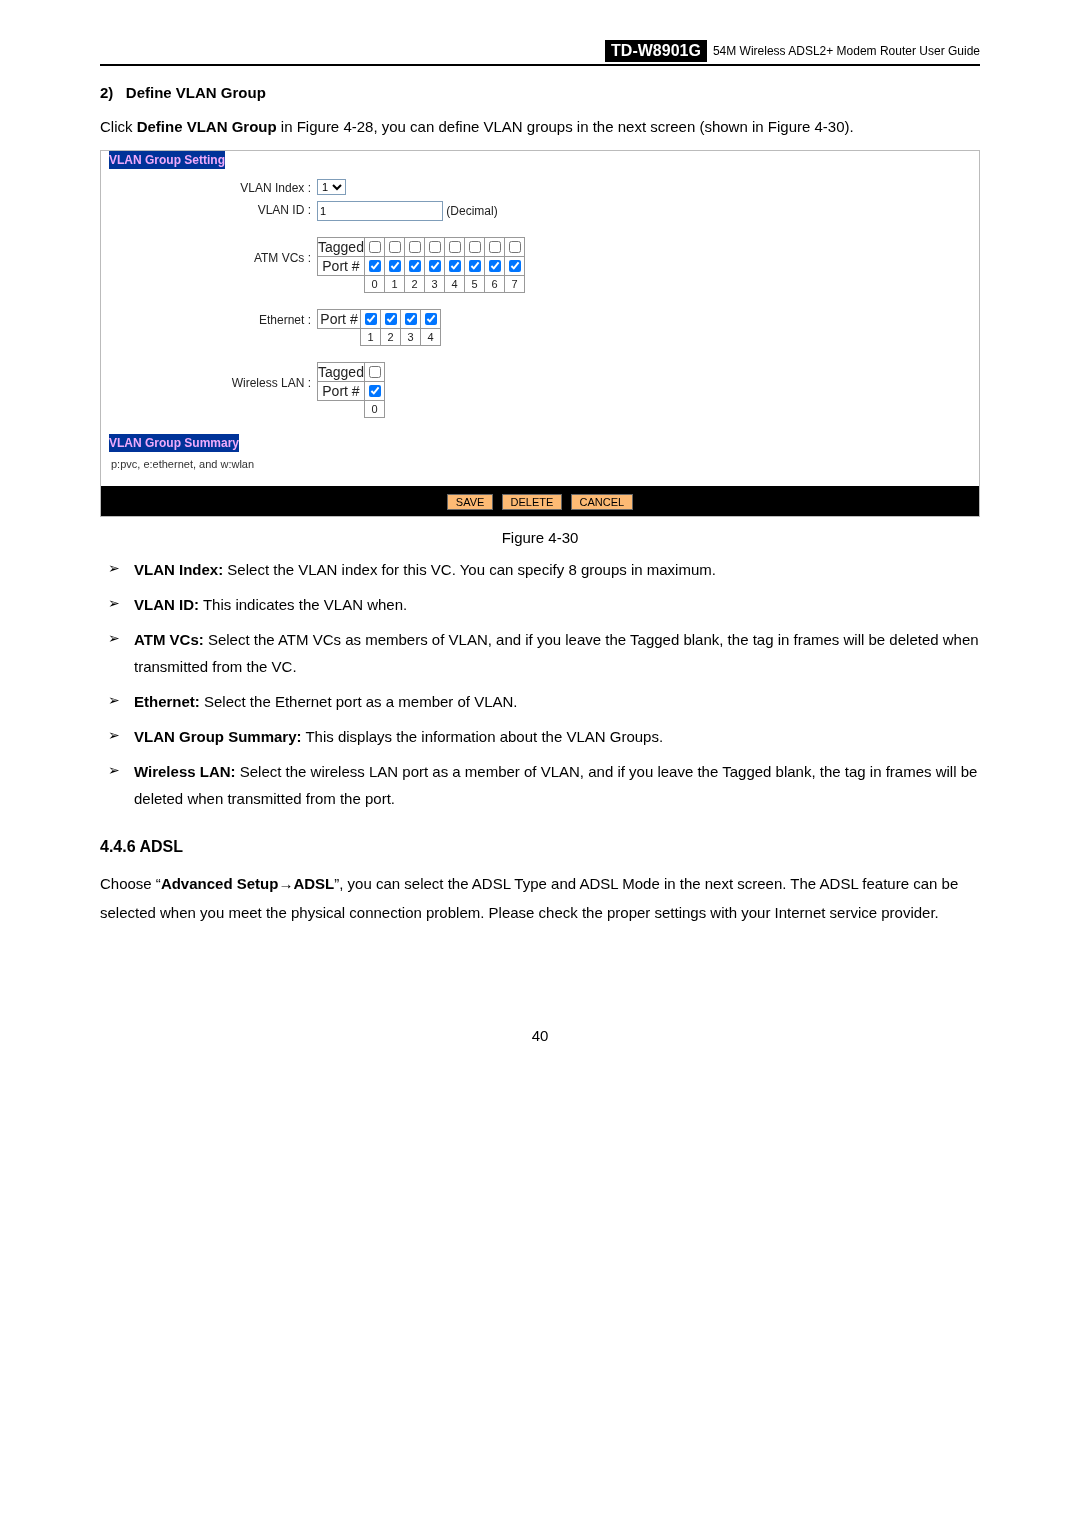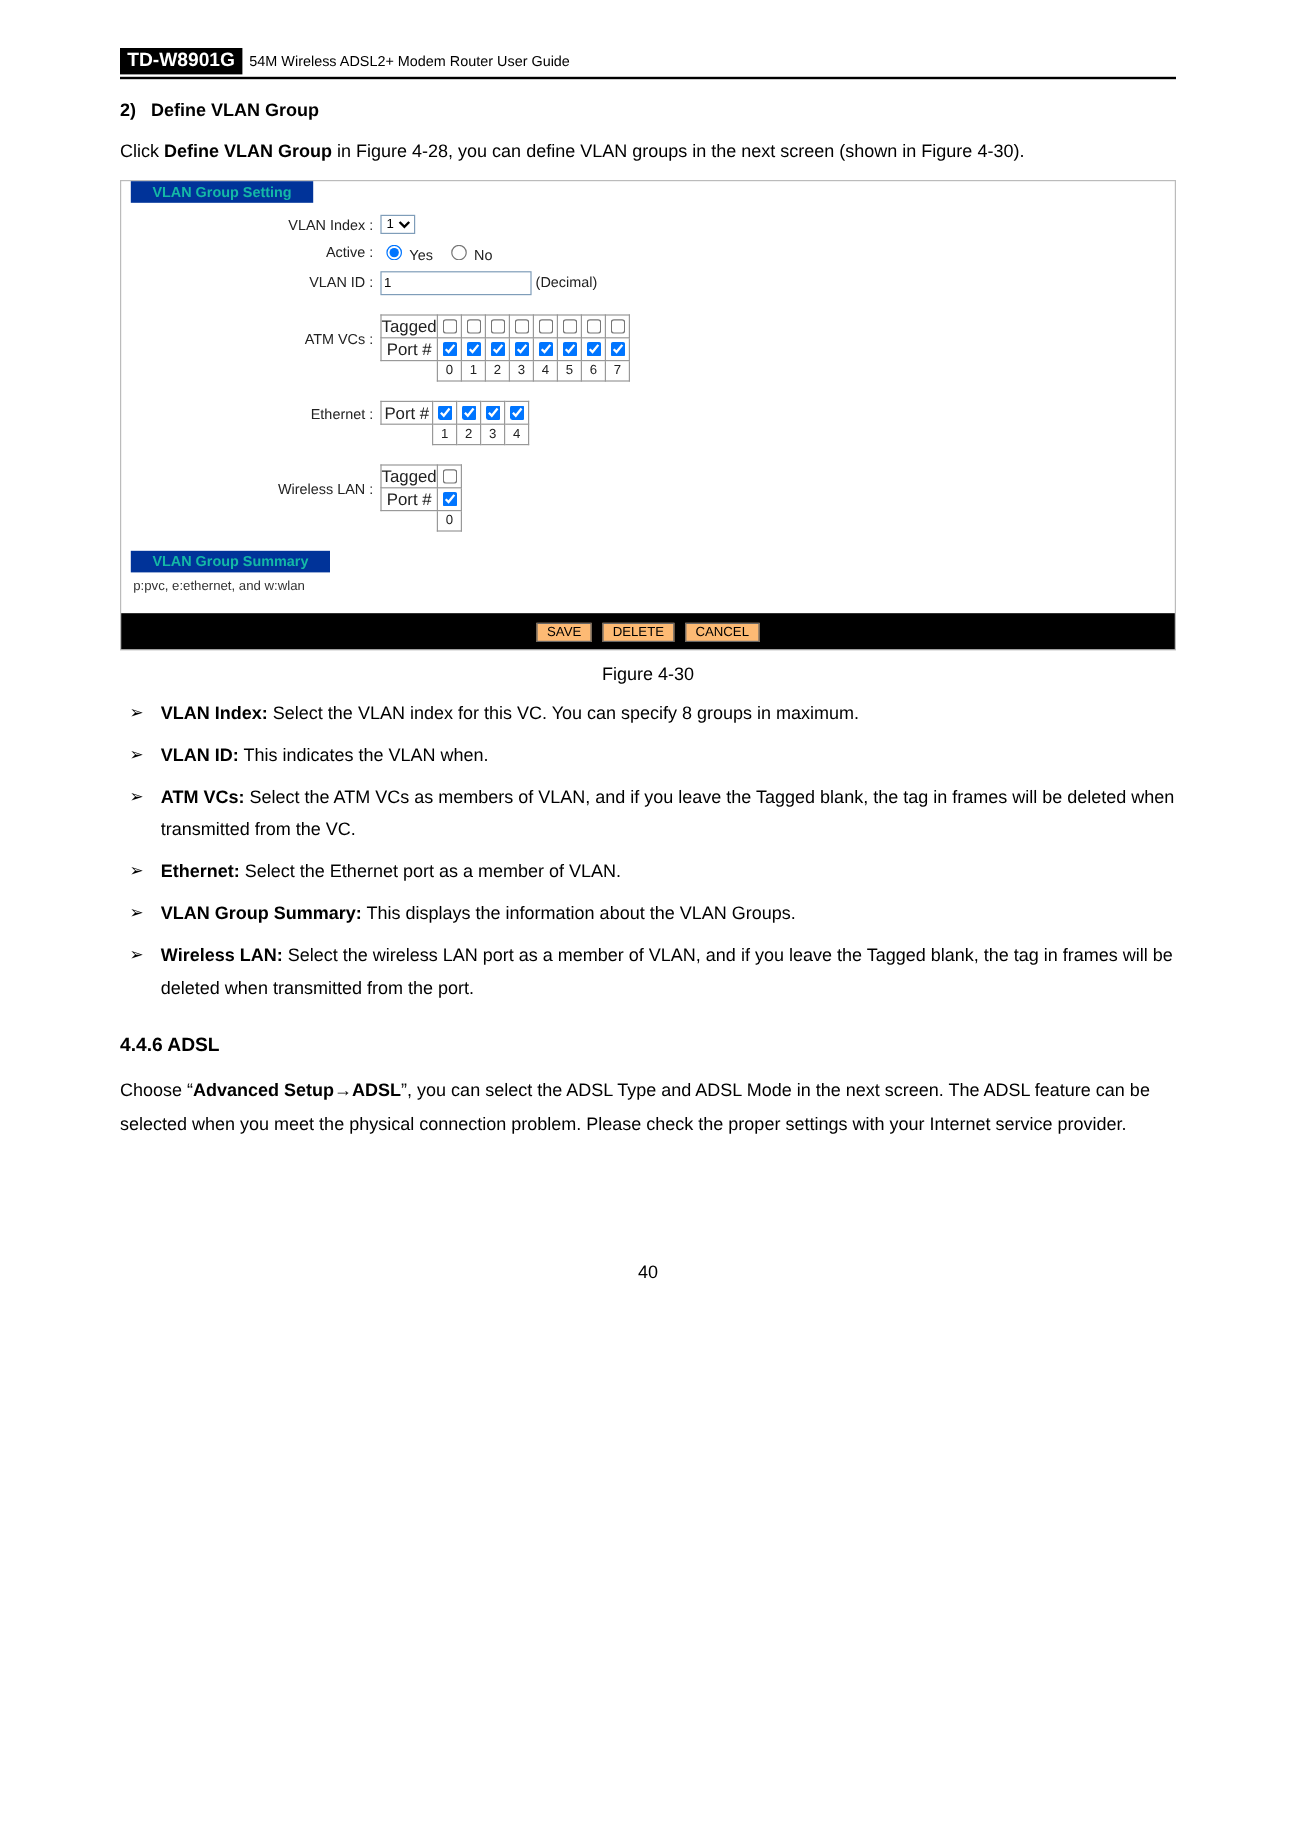--- a/index.html
+++ b/index.html
@@ -5,21 +5,21 @@
   body{margin:0;font-family:Arial,Helvetica,sans-serif;font-size:15px;color:#000;background:#fff;width:1080px;}
   .page{padding:40px 100px 20px 100px;}
   .hdrbar{border-bottom:2px solid #000;padding-bottom:2px;}
   .hdrflex{display:flex;align-items:center;}
   .blackbox{background:#000;color:#fff;font-weight:bold;padding:2px 6px;font-size:16px;}
   .hdrtitle{font-weight:normal;font-size:12px;margin-left:6px;}
   .h2sec{font-weight:bold;margin-top:18px;margin-bottom:12px;font-size:15px;}
   p.body{line-height:1.8;margin:0 0 10px 0;font-size:15px;}
   .bold{font-weight:bold;}
   fieldset{border:1px solid #d0d0d0;margin:0 0 0 0;padding:0;}
-  legend{background:#003399;color:#14b8a6;font-weight:bold;font-size:12px;padding:2px 18px;margin-left:8px;}
+  legend{background:#003399;color:#f0abfc;font-weight:bold;font-size:12px;padding:2px 0;margin-left:8px;}
   .form-area{padding:10px 10px 10px 10px;font-size:12px;color:#222;}
   .form-row{display:flex;align-items:flex-start;margin-bottom:6px;}
   .form-label{width:200px;text-align:right;padding-right:6px;padding-top:2px;}
   .form-field{flex:1;}
   select,input[type=text]{font-size:11px;border:1px solid #7f9db9;background:#fff;}
   input[type=text]{height:16px;}
   .radio-lbl{font-size:12px;}
   table.mini{border-collapse:collapse;}
   table.mini td, table.mini th{border:1px solid #999;text-align:center;font-size:11px;height:16px;width:18px;padding:0;}
   table.mini .lbl{width:42px;font-size:14px;}
@@ -39,21 +39,21 @@
   .pgnum{text-align:center;margin-top:100px;font-size:15px;}
   .cb{width:12px;height:12px;}
   .sep{height:10px;}
 </style>
 </head>
 <body>
 
 <div class="page">
 
   <div class="hdrbar">
-    <div class="hdrflex" style="">
+    <div class="hdrflex" style="justify-content:flex-end;">
       <span class="blackbox">TD-W8901G</span>
       <span class="hdrtitle">54M Wireless ADSL2+ Modem Router User Guide</span>
     </div>
   </div>
 
   <div class="h2sec">
     <span>2)</span>&nbsp;&nbsp;
     <span>Define VLAN Group</span>
   </div>
 
@@ -69,28 +69,20 @@
 
         <div class="form-row">
           <div class="form-label">VLAN Index :</div>
           <div class="form-field">
             <select>
               <option>1</option>
             </select>
           </div>
         </div>
 
-        <div class="form-row">
-          <div class="form-label">Active :</div>
-          <div class="form-field">
-            <label class="radio-lbl"><input type="radio" checked="" style=""> <span>Yes</span></label>
-            &nbsp;
-            <label class="radio-lbl"><input type="radio" style=""> <span>No</span></label>
-          </div>
-        </div>
 
         <div class="form-row">
           <div class="form-label">VLAN ID :</div>
           <div class="form-field">
             <input type="text" style="width: 120px;" value="1">
             <span>(Decimal)</span>
           </div>
         </div>
 
         <div class="sep"></div>

